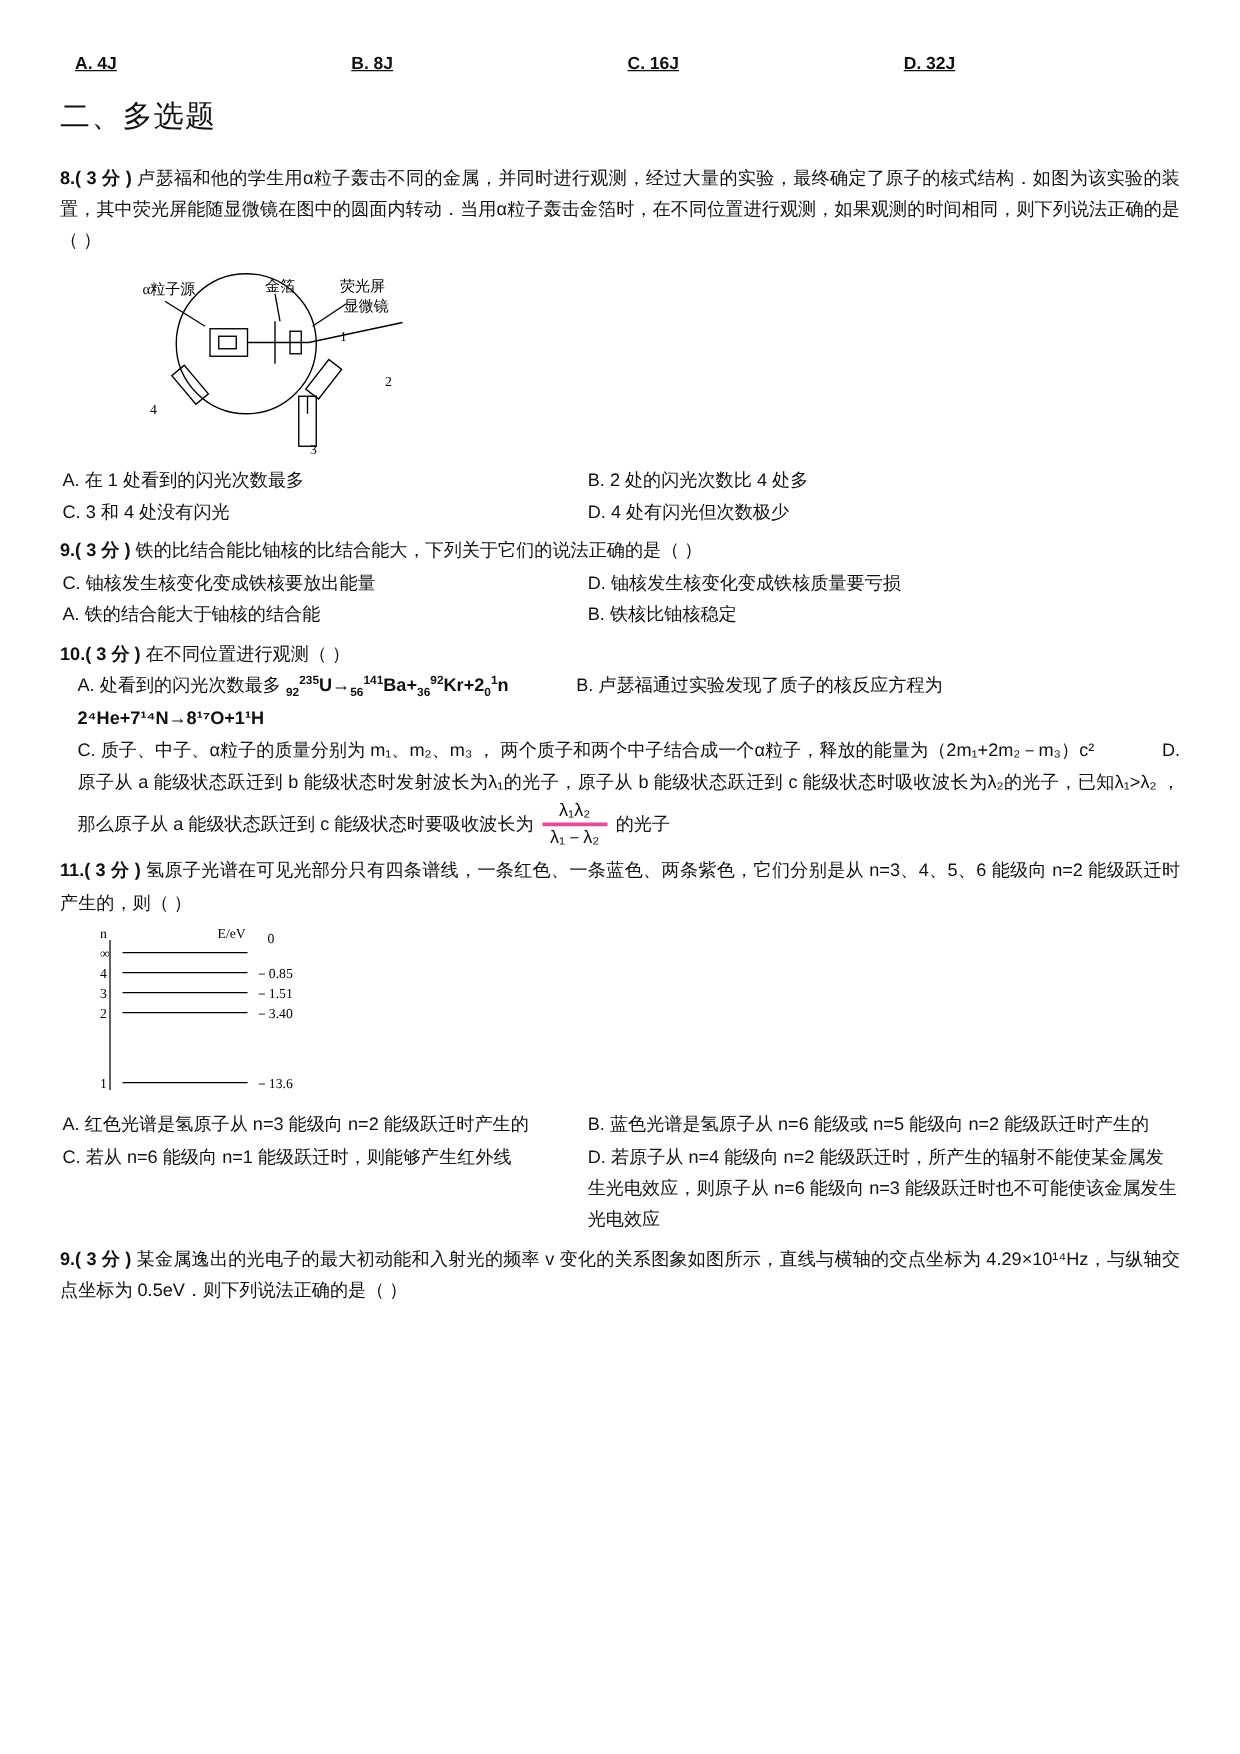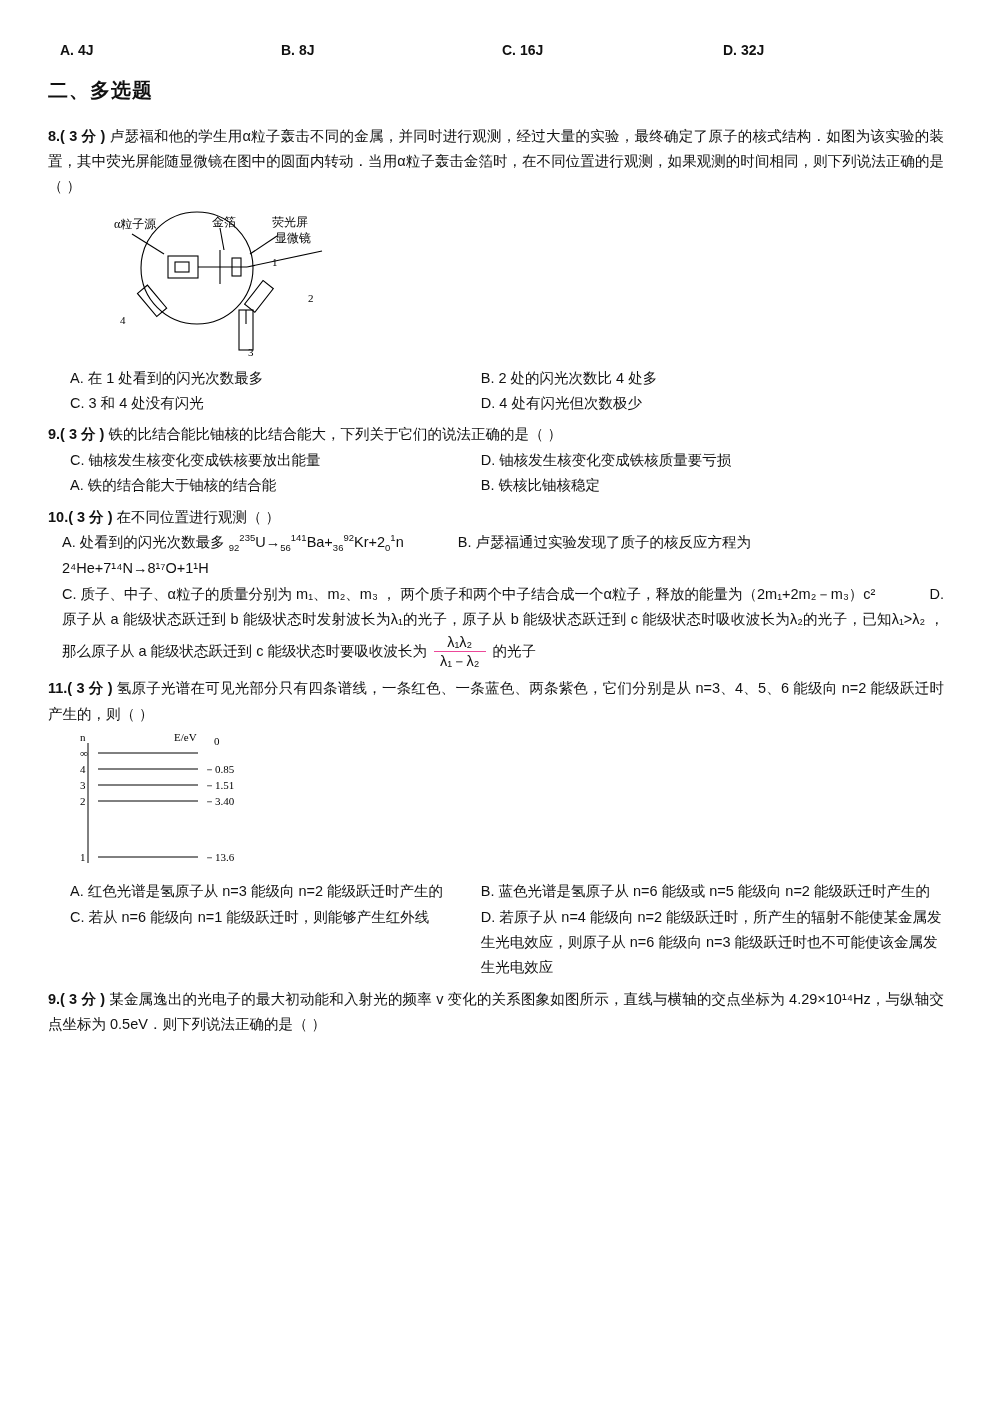--- a/index.html
+++ b/index.html
@@ -6,35 +6,35 @@
   body{
     width:992px; min-height:1403px;
     font-family:"Liberation Sans", sans-serif;
     color:#111;
     font-size:14.5px;
     line-height:1.75;
     -webkit-font-smoothing:antialiased;
   }
   .page{ padding:38px 48px 40px 48px; box-sizing:border-box; width:992px;}
   .opts-row{ display:flex; width:100%; margin:0 0 4px 0;}
-  .opts-row > div{ width:25%; font-weight:bold; font-size:14px;}
+  .opts-row > div{ width:25%; font-weight:bold; font-size:14px;text-decoration:underline;}
   .opts-row > div:first-child{ padding-left:12px;}
-  .section-title{ font-size:20px; font-weight:bold; margin:10px 0 16px 0; letter-spacing:1px;}
+  .section-title{ font-size:24px; font-weight:normal; margin:10px 0 16px 0; letter-spacing:1px;}
   .q{ margin:0 0 6px 0;}
   .qhead{ font-weight:bold; }
   .qtext{ text-align:justify; }
   .qbody{ margin-left:14px; }
-  .choice-2col{ display:flex; margin-left:22px;}
+  .choice-2col{ display:flex; margin-left:2px;}
   .choice-2col .c1{ width:47%;}
   .choice-2col .c2{ width:53%;}
-  .b{ font-weight:normal;}
+  .b{ font-weight:bold;}
   sub{ font-size:9.5px; vertical-align:sub;}
   sup{ font-size:9.5px; vertical-align:super;}
   .frac{ display:inline-block; vertical-align:middle; text-align:center; margin:0 3px;}
-  .frac .num{ display:block; border-bottom:1px solid #ec4899; padding:0 6px; line-height:1.25;}
+  .frac .num{ display:block; border-bottom:3px solid #ec4899; padding:0 6px; line-height:1.25;}
   .frac .den{ display:block; padding:0 6px; line-height:1.3;}
   .fig1{ margin:6px 0 10px 24px;text-align:center;}
   .fig2{ margin:6px 0 6px 30px;}
   .sp2{ display:inline-block; width:46px;}
   .q8fig svg, .q11fig svg{ display:block;}
 </style>
 </head>
 <body>
 
 <div class="page">

